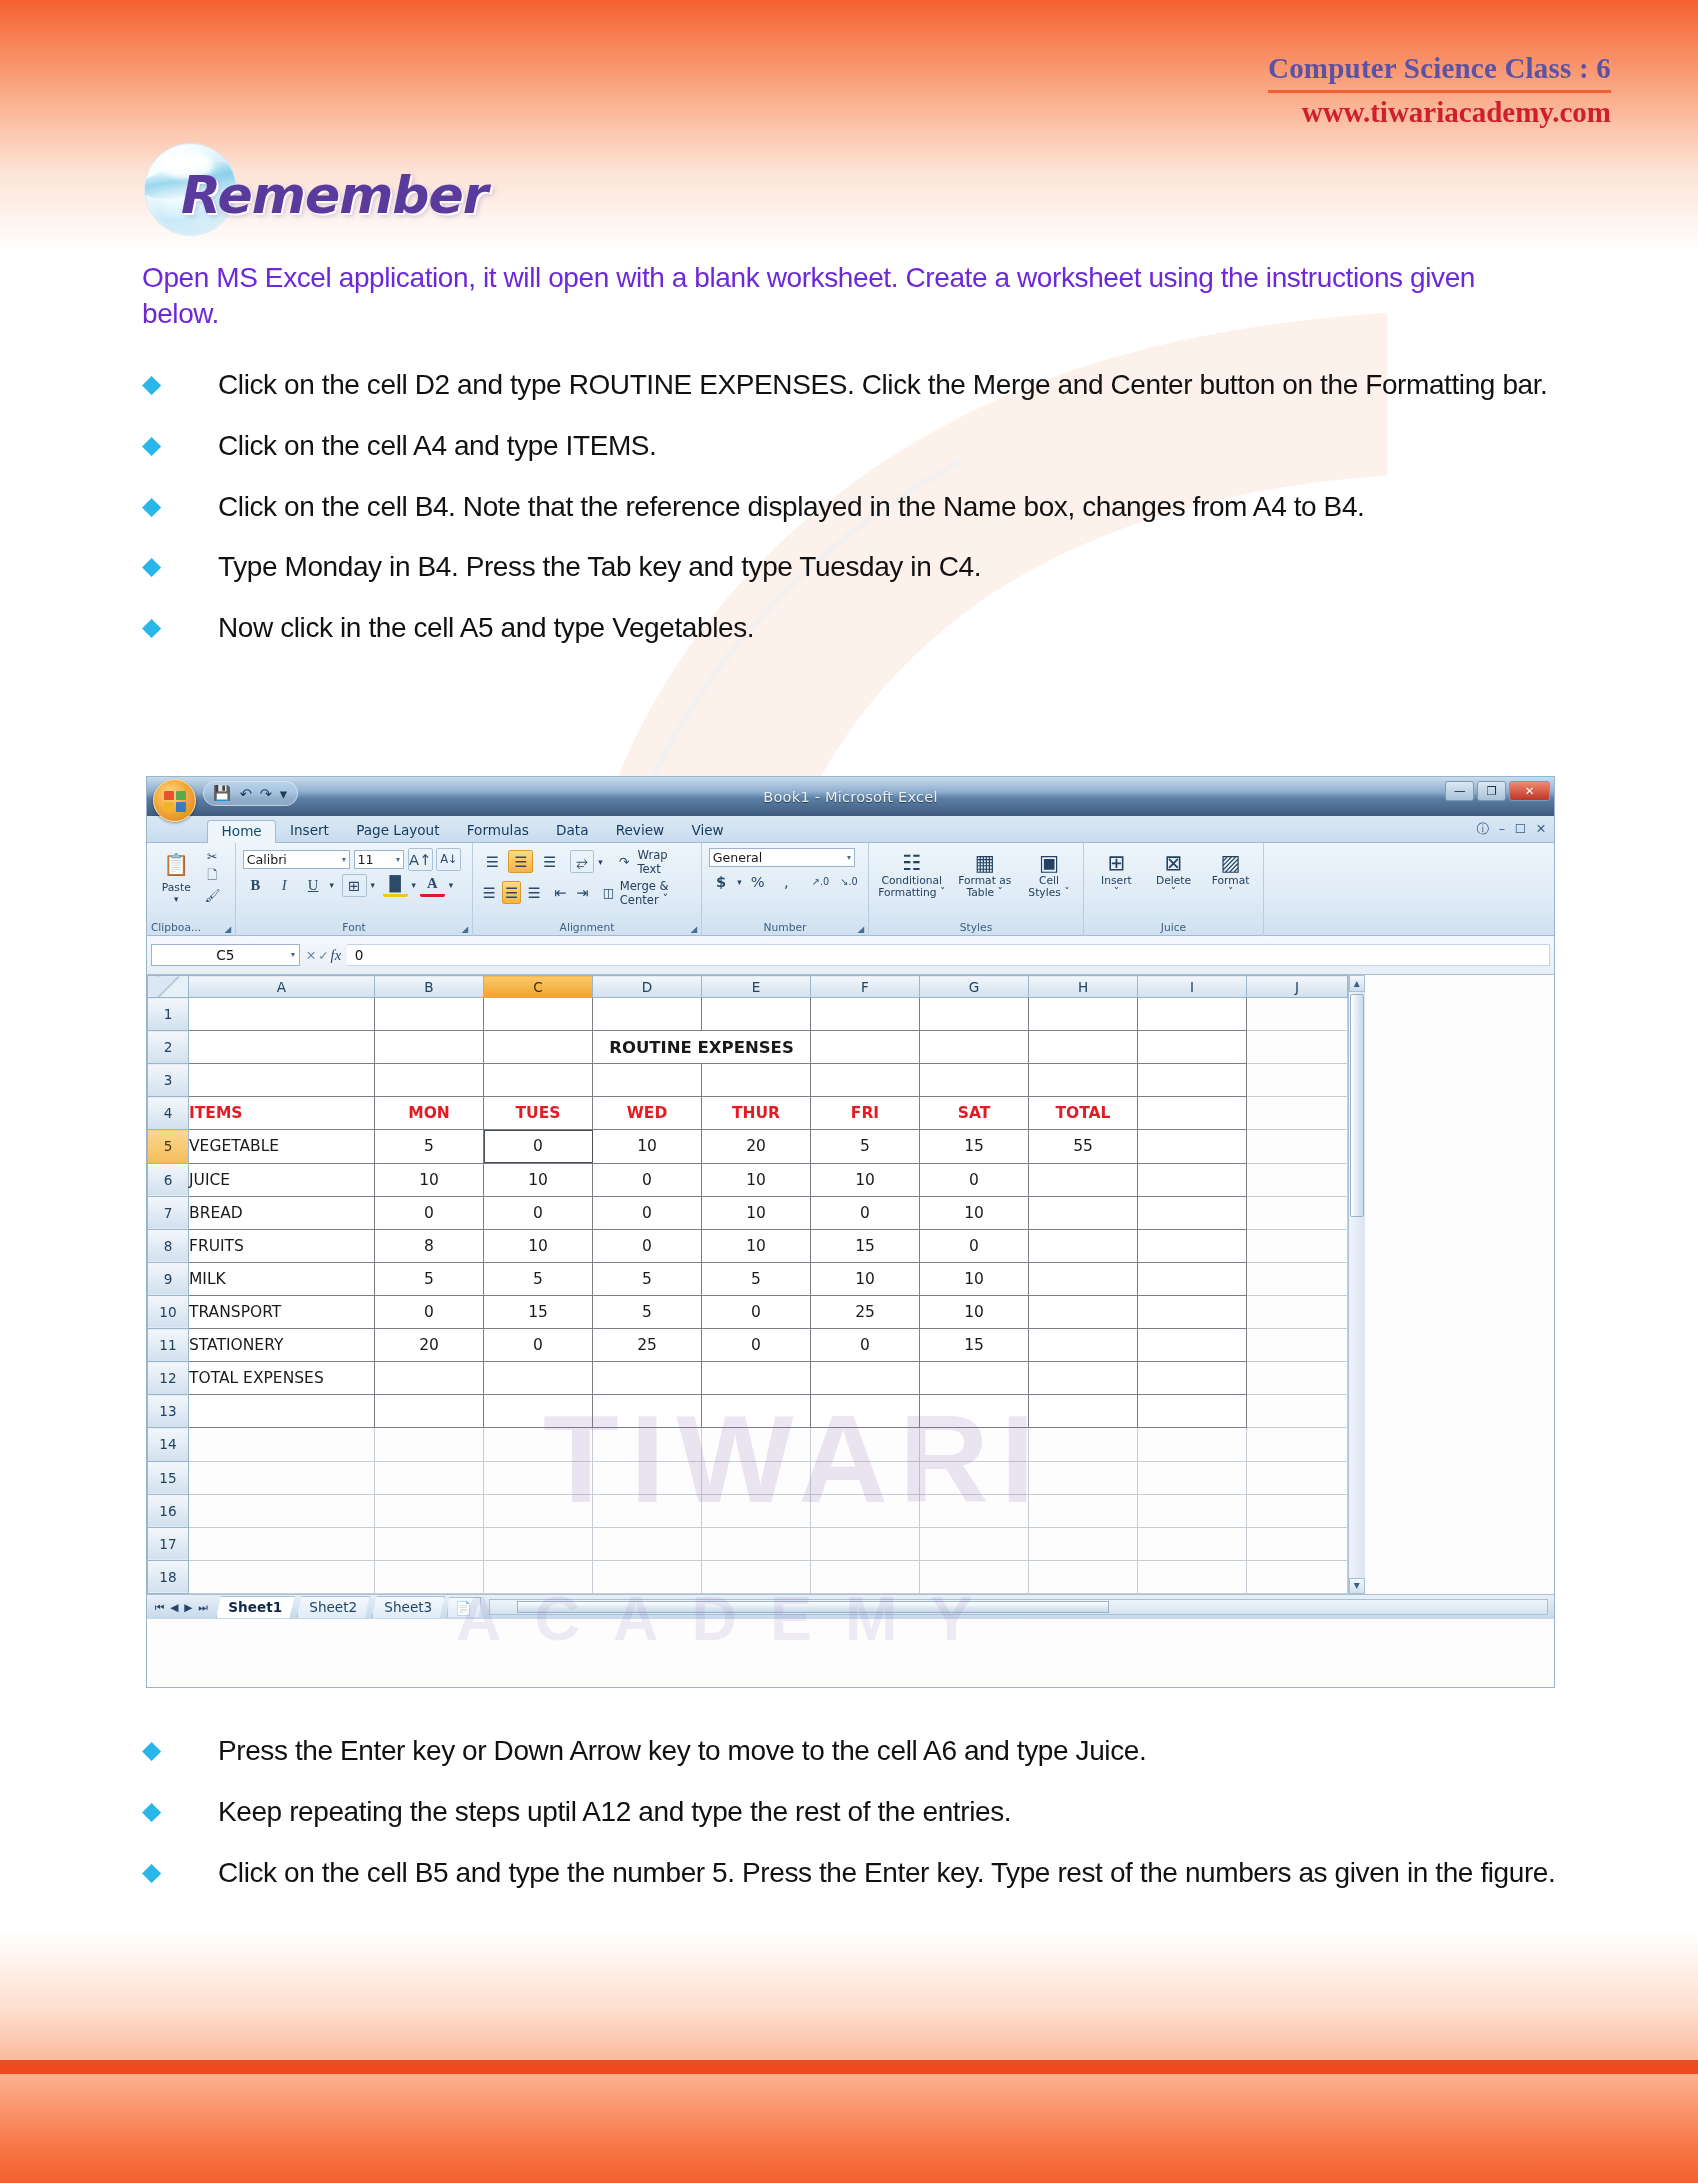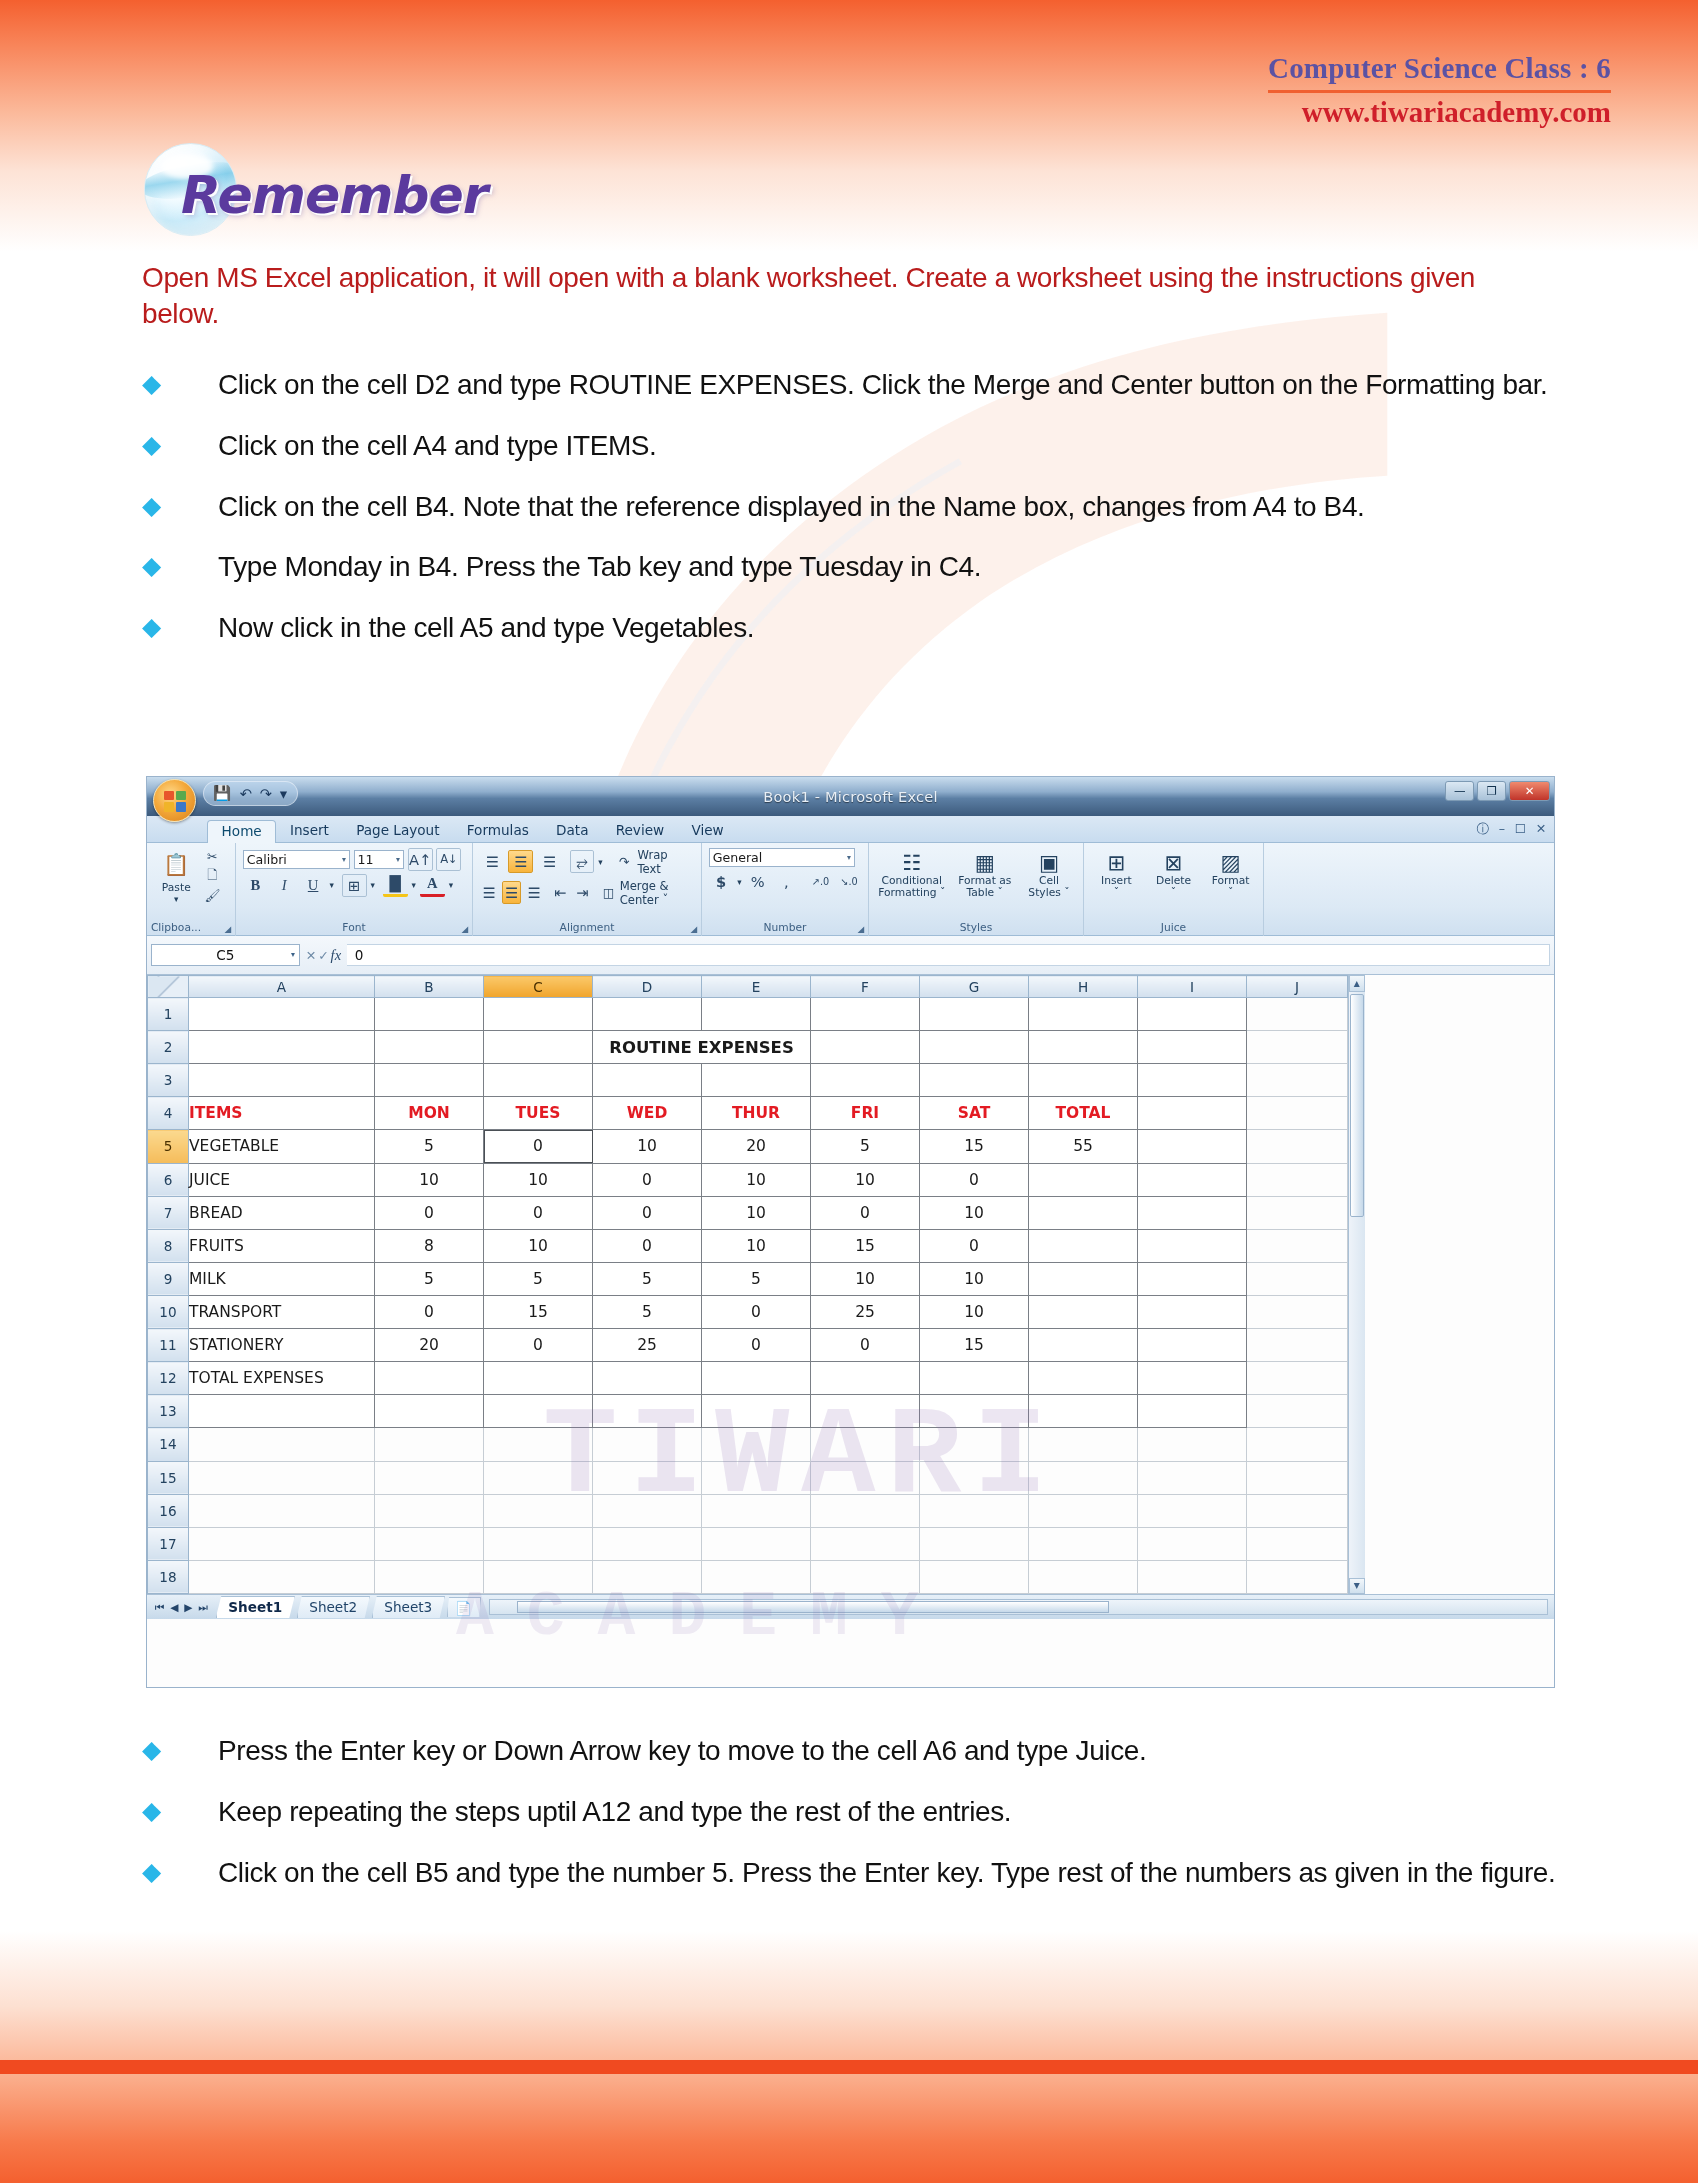--- a/index.html
+++ b/index.html
@@ -83,21 +83,21 @@
     font-family: "DejaVu Sans", sans-serif;
     font-weight: bold; font-style: italic;
     font-size: 52px; color: #5b3a9e;
     text-shadow: 1.9px 1.9px 0 rgba(255,255,255,.95), 2.9px 2.9px 4.9px rgba(120,100,170,.35);
     letter-spacing: -1px;
   }
 
   
   .intro {
     position: absolute; left: 142px; top: 260px; width: 1417px;
-    font-size: 28px; line-height: 1.28; color: #b91c1c;
+    font-size: 28px; line-height: 1.28; color: #6d28d9;
     font-family: "Liberation Sans", sans-serif;
     letter-spacing: -0.4px;
   }
   .bullets-top { position: absolute; left: 142px; top: 367px; width: 1426px; }
   .bullets-bot { position: absolute; left: 142px; top: 1733px; width: 1426px; }
 
   .bullet { display: flex; margin-bottom: 25px; }
   .bullet-mark {
     width: 76px; flex: 0 0 76px; padding-top: 3.9px;
     color: #29b6e8; font-size: 25px; line-height: 1; text-align: left;
@@ -317,21 +317,21 @@
     border: 1px solid #a9c0d6;
   }
   .hscroll .th {
     position: absolute; left: 27px; width: 56%; top: 1px; bottom: 1px;
     background: linear-gradient(to bottom,#ffffff,#c6d9ea); border:1px solid #9ab3cc;
   }
 
   
   .wm {
     position: absolute; z-index: 5; pointer-events: none;
-    font-family: Liberation Mono, monospace; font-weight: bold;
+    font-family: Liberation Sans, sans-serif; font-weight: bold;
     color: rgba(140,105,175,.17); letter-spacing: 11.6px;
   }
   .wm1 { left: 543px; top: 1388px; font-size: 124px; }
   .wm2 { left: 456px; top: 1582px; font-size: 63px; letter-spacing: 33px; color: rgba(140,105,175,.13); }
 </style>
 </head>
 <body>
 
 <div class="page-top-band"></div>
 <div class="page-bottom-band"></div>

